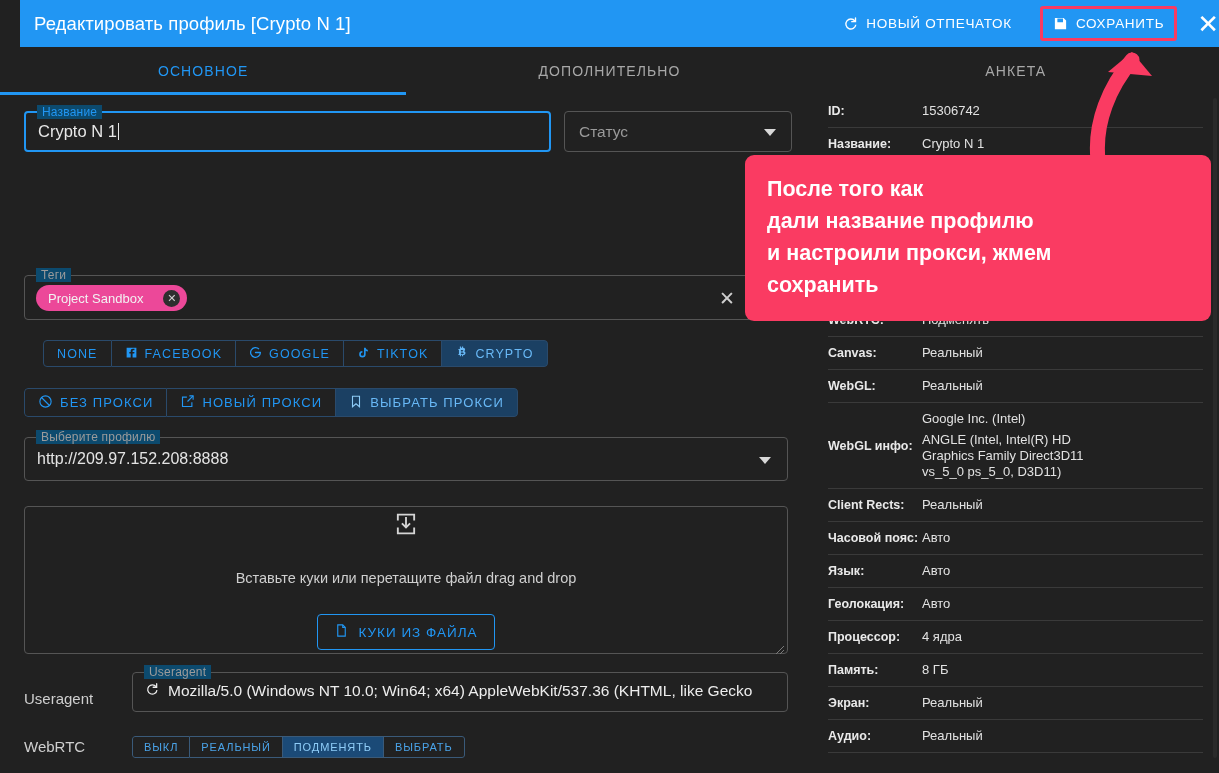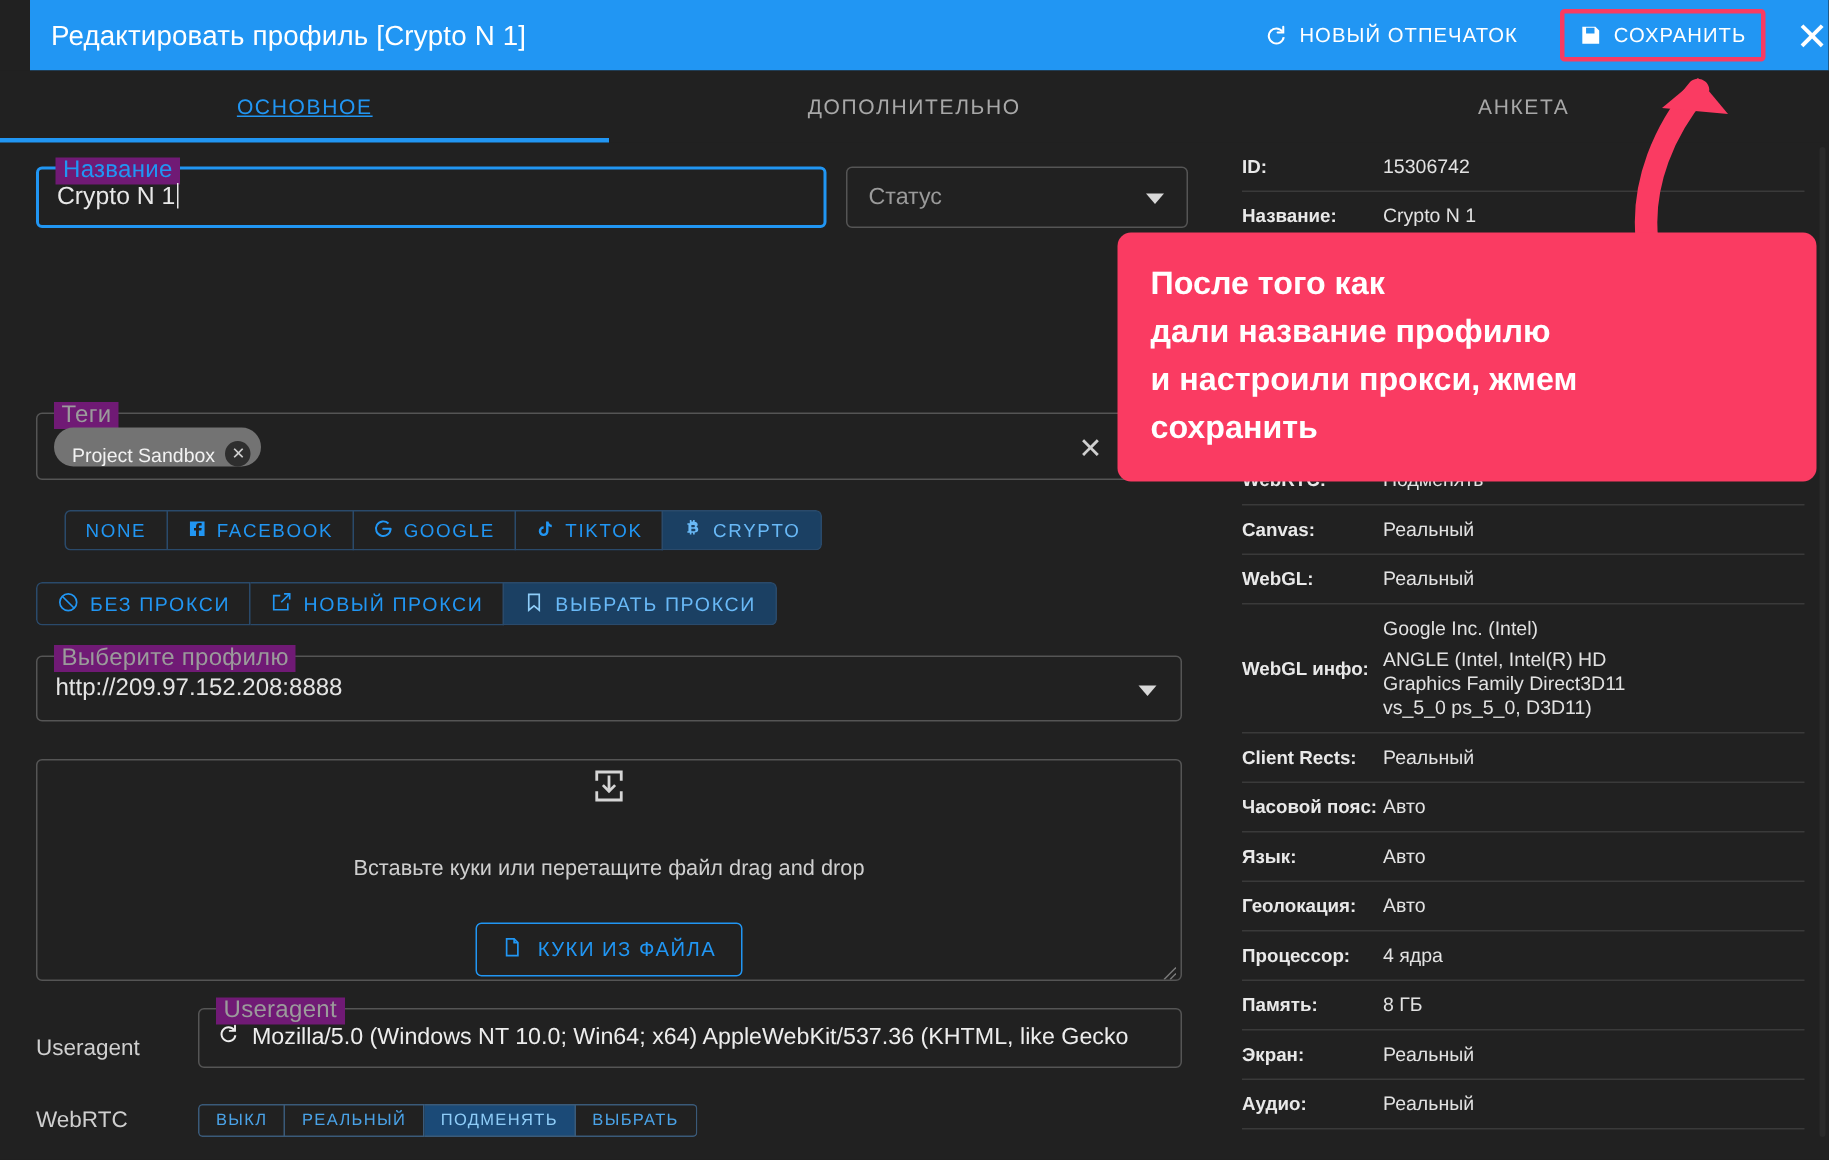--- a/index.html
+++ b/index.html
@@ -39,37 +39,37 @@
   
   .tabs {
     position: absolute; left: 0; top: 47px; width: 1219px; height: 48px;
     display: flex; background: #212121;
   }
   .tab {
     flex: 1; display: flex; align-items: center; justify-content: center;
     font-size: 14px; letter-spacing: 1.1px; color: #a8a8a8;
     cursor: pointer; position: relative;
   }
-  .tab.active { color: #2196f3; text-decoration: underline; }
+  .tab.active { color: #2196f3; }
   .tab.active::after {
     content: ""; position: absolute; left: 0; right: 0; bottom: 0;
     height: 3px; background: #2196f3;
   }
 
   
   .left { position: absolute; left: 0; top: 95px; width: 800px; height: 678px; }
 
   .fieldset {
     position: relative; border: 1px solid #555; border-radius: 4px;
     background: transparent;
   }
   .fieldset.focus { border: 2px solid #2196f3; }
   .fieldset > .legend {
     position: absolute; top: -8px; left: 11px; padding: 0 5px;
-    background: #701a75; font-size: 16px; color: #9b9b9b;
+    background: #0c4a6e; font-size: 12px; color: #9b9b9b;
     letter-spacing: .2px;
   }
   .fieldset.focus > .legend { color: #2196f3; }
 
   .name-row { position: absolute; left: 24px; top: 16px; display: flex; gap: 13px; }
   .name-field { width: 527px; height: 41px; }
   .name-field .val {
     position: absolute; left: 12px; top: 9px; color: #e8e8e8; font-size: 16.5px;
   }
   .caret {
@@ -87,22 +87,22 @@
     position: absolute; right: 15px; top: 17px;
     width: 0; height: 0; border-left: 6px solid transparent;
     border-right: 6px solid transparent; border-top: 7px solid #d8d8d8;
   }
 
   .tags-field {
     position: absolute; left: 24px; top: 180px; width: 764px; height: 45px;
   }
   .tag-chip {
     position: absolute; left: 11px; top: 9px; height: 26px;
-    background: #737373; border-radius: 13px; display: flex; align-items: flex-end;
-    padding: 0 7px 0 12px; gap: 7px;
+    background: #ec4899; border-radius: 13px; display: flex; align-items: center;
+    padding: 0 7px 0 12px; gap: 20px;
   }
   .tag-chip .txt { color: #f2f2f2; font-size: 13px; }
   .tag-x {
     width: 17px; height: 17px; border-radius: 50%; background: #2e2e2e;
     color: #cfcfcf; font-size: 11px; display: flex; align-items: center;
     justify-content: center; cursor: pointer;
   }
   .tags-clear {
     position: absolute; right: 52px; top: 11px; color: #cfcfcf; font-size: 19px;
     cursor: pointer; font-weight: 300;

